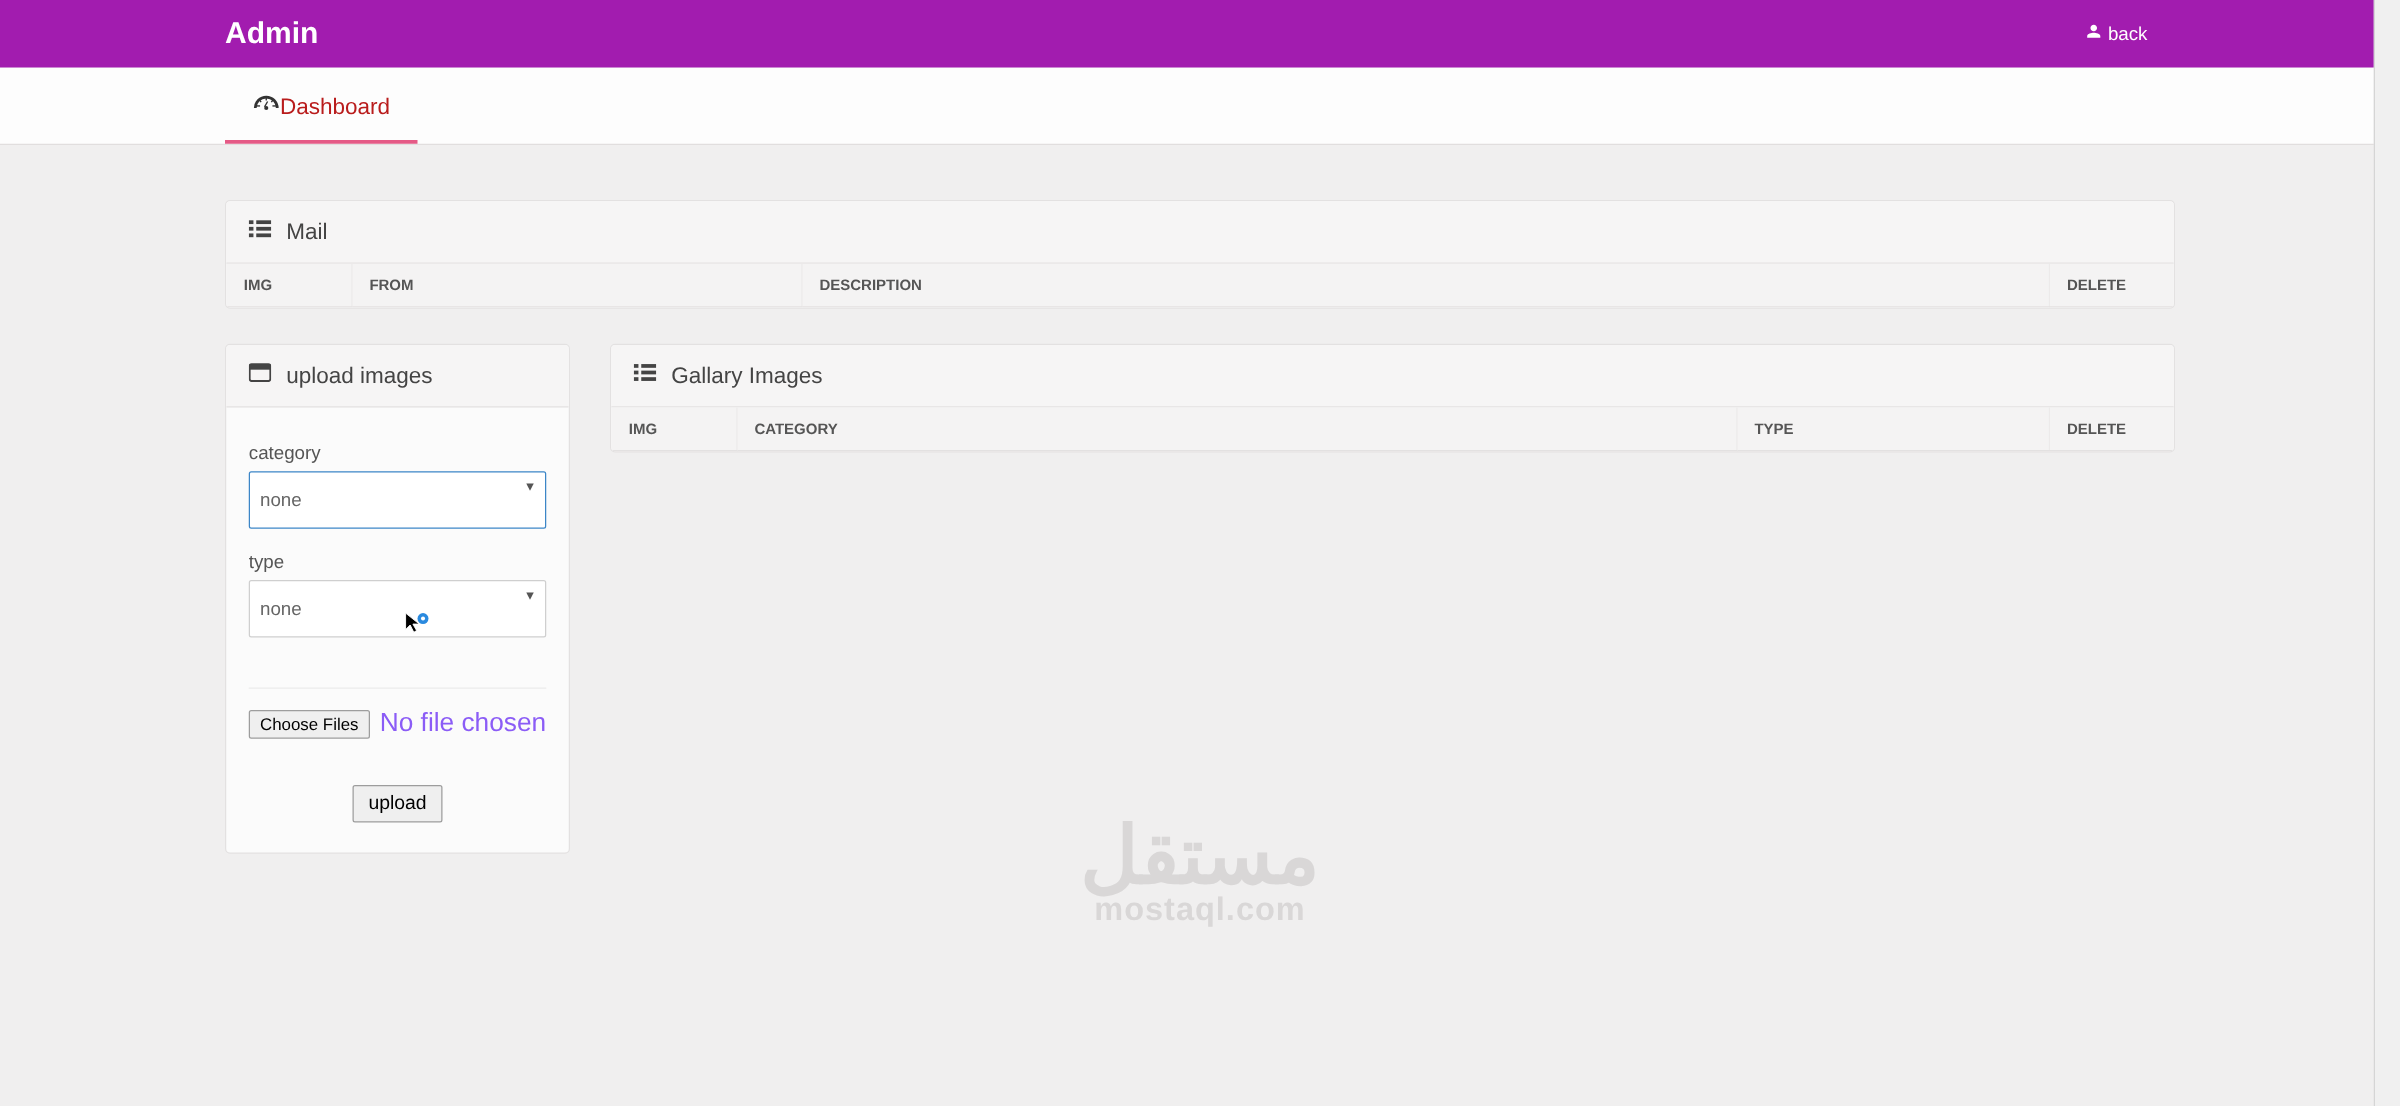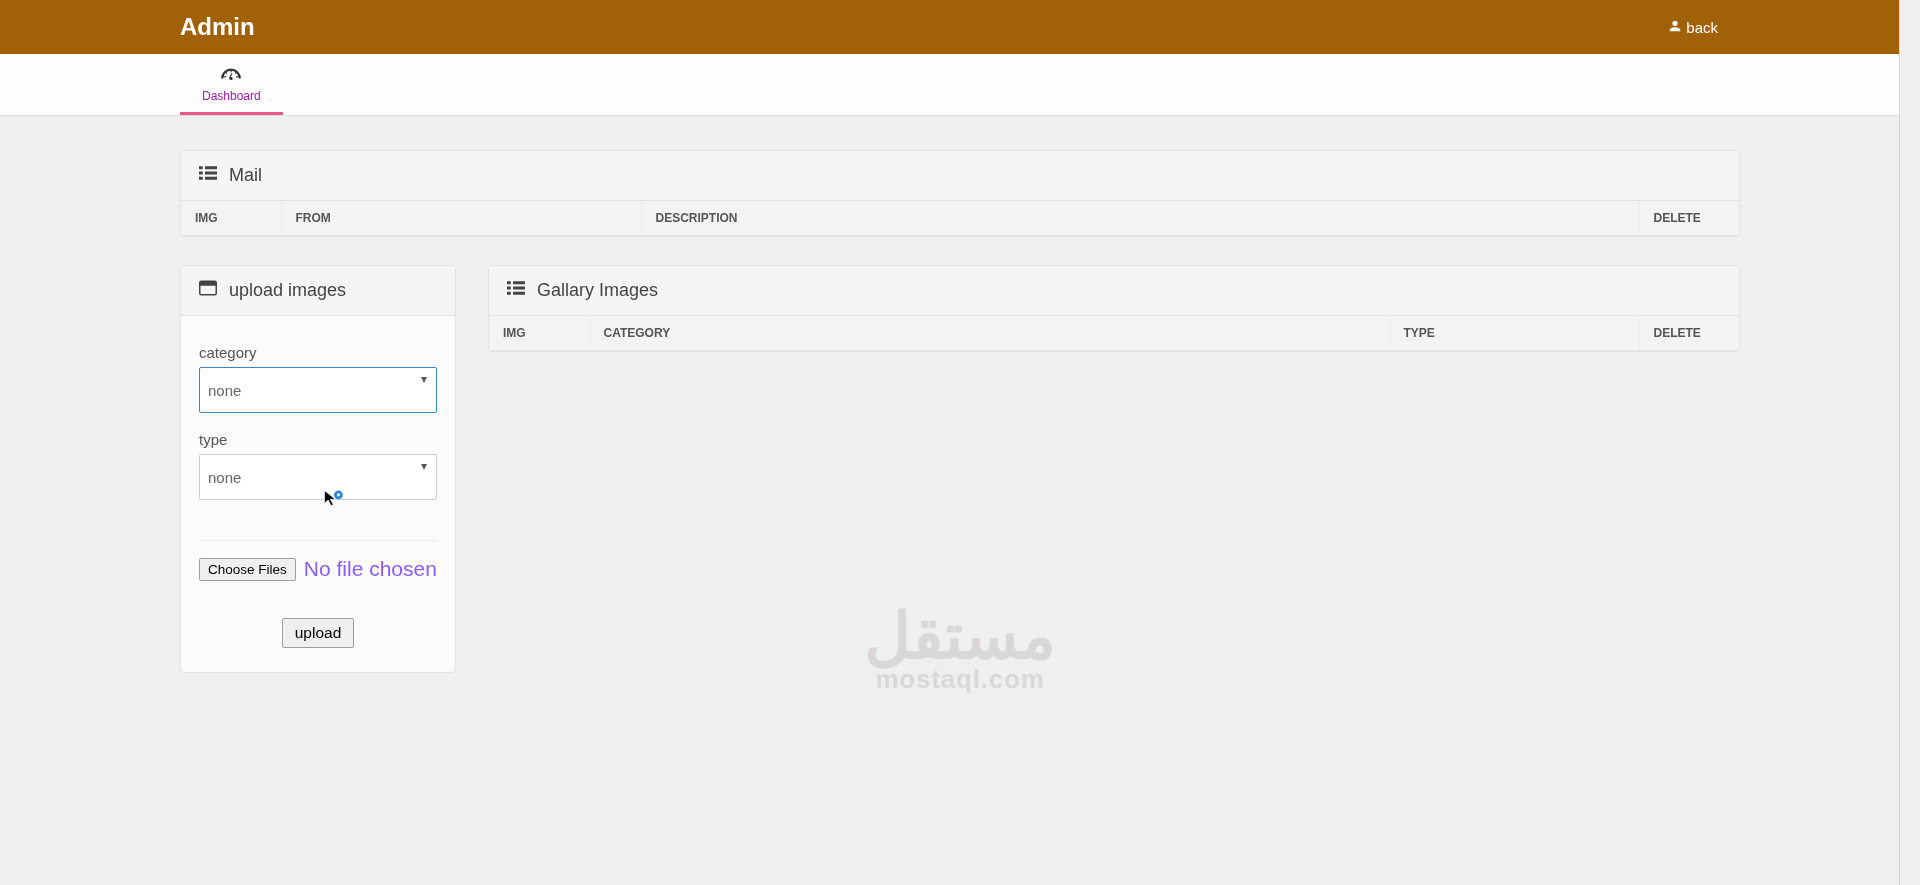--- a/index.html
+++ b/index.html
@@ -22,21 +22,21 @@
   }
 
   .viewport {
     position: absolute;
     inset: 0;
     background: #f0efef;
   }
 
   
   .topbar {
-    background: #a16207;
+    background: #a21caf;
     height: 54px;
     display: flex;
     align-items: center;
     padding: 0 180px;
     color: #fff;
     position: relative;
   }
   .topbar .brand {
     font-size: 24px;
     font-weight: 600;
@@ -56,36 +56,36 @@
   .navbar {
     background: #fdfdfd;
     height: 62px;
     padding: 0 180px;
     display: flex;
     align-items: stretch;
     border-bottom: 1px solid #e1dede;
   }
   .nav-item {
     display: flex;
-    flex-direction: column;
+    flex-direction: row;
     align-items: center;
     justify-content: center;
     padding: 6px 22px 4px 22px;
     cursor: pointer;
     border-bottom: 3px solid transparent;
-    color: #a21caf;
-    font-size: 12px;
+    color: #b91c1c;
+    font-size: 18px;
   }
   .nav-item.active { border-bottom-color: #e55a86; }
   .nav-item svg { width: 22px; height: 18px; fill: #333; }
   .nav-item .lbl { margin-top: 3px; }
 
   
   .content {
-    padding: 34px 180px 40px 180px;
+    padding: 44px 180px 40px 180px;
     display: flex;
     flex-direction: column;
     gap: 28px;
   }
 
   
   .panel {
     background: #fbfbfb;
     border: 1px solid #e3e1e1;
     border-radius: 4px;
@@ -193,21 +193,21 @@
     position: absolute;
     left: 323px; top: 489px;
     pointer-events: none;
     z-index: 50;
   }
   .cursor svg { width: 22px; height: 22px; }
 
   
   .watermark {
     position: absolute;
-    left: 50%; top: 608px;
+    left: 50%; top: 656px;
     transform: translateX(-50%);
     text-align: center;
     color: #d9d7d7;
     pointer-events: none;
     z-index: 5;
     font-weight: 700;
     letter-spacing: .05em;
   }
   .watermark .ar { font-size: 64px; line-height: .9; }
   .watermark .en { font-size: 26px; margin-top: -2px; }

